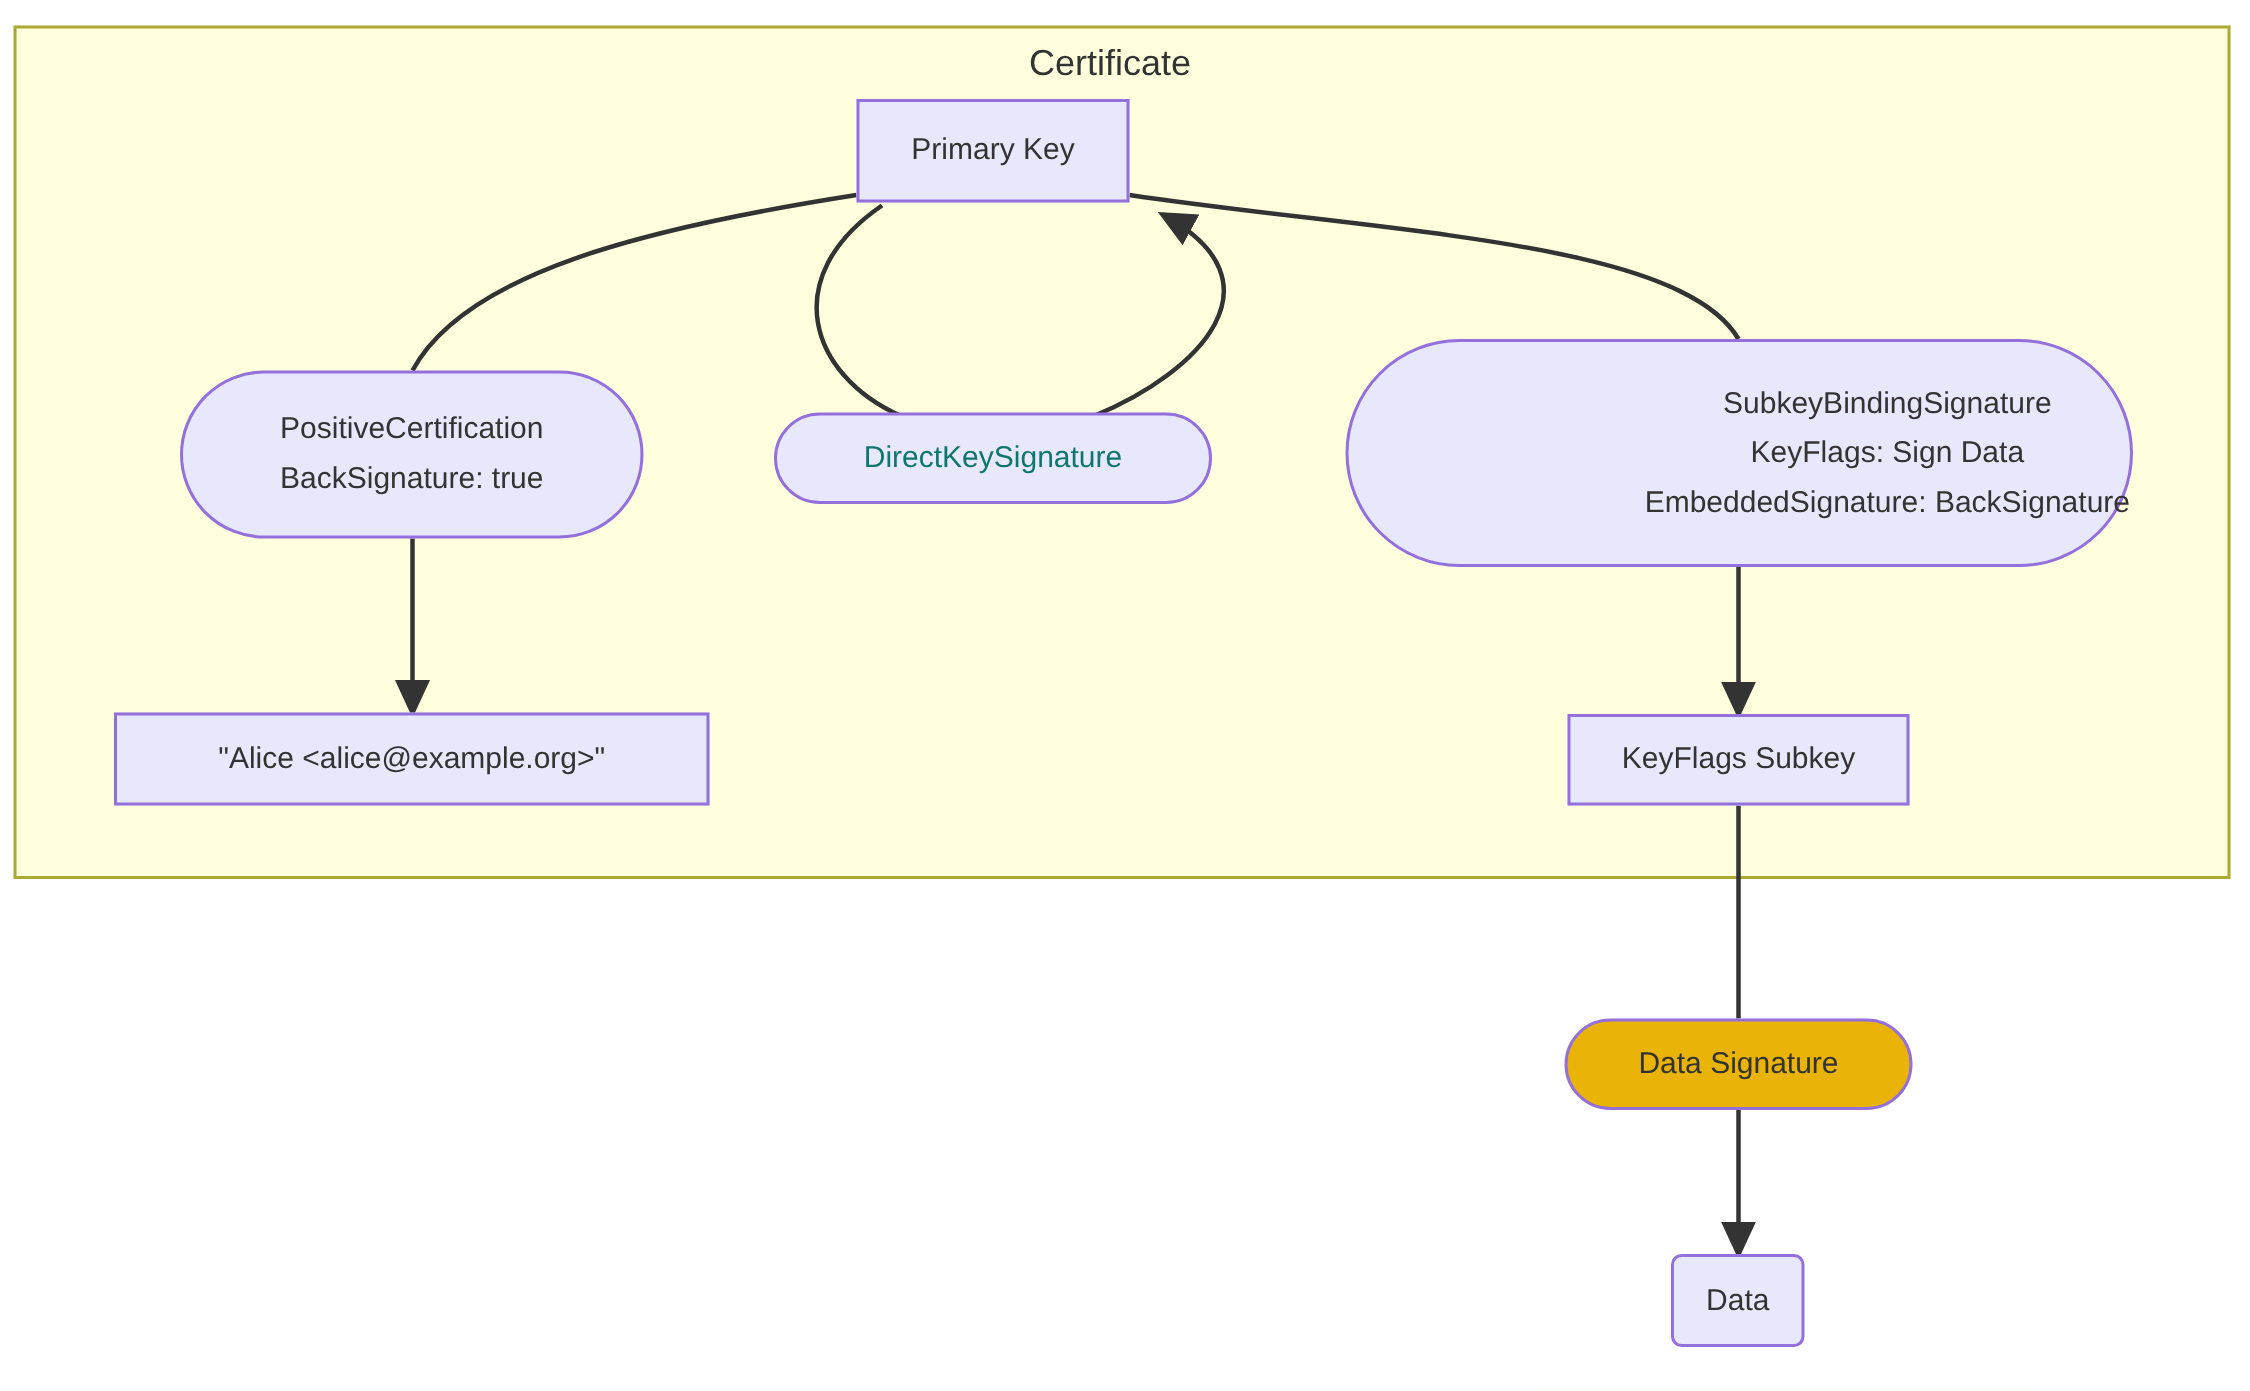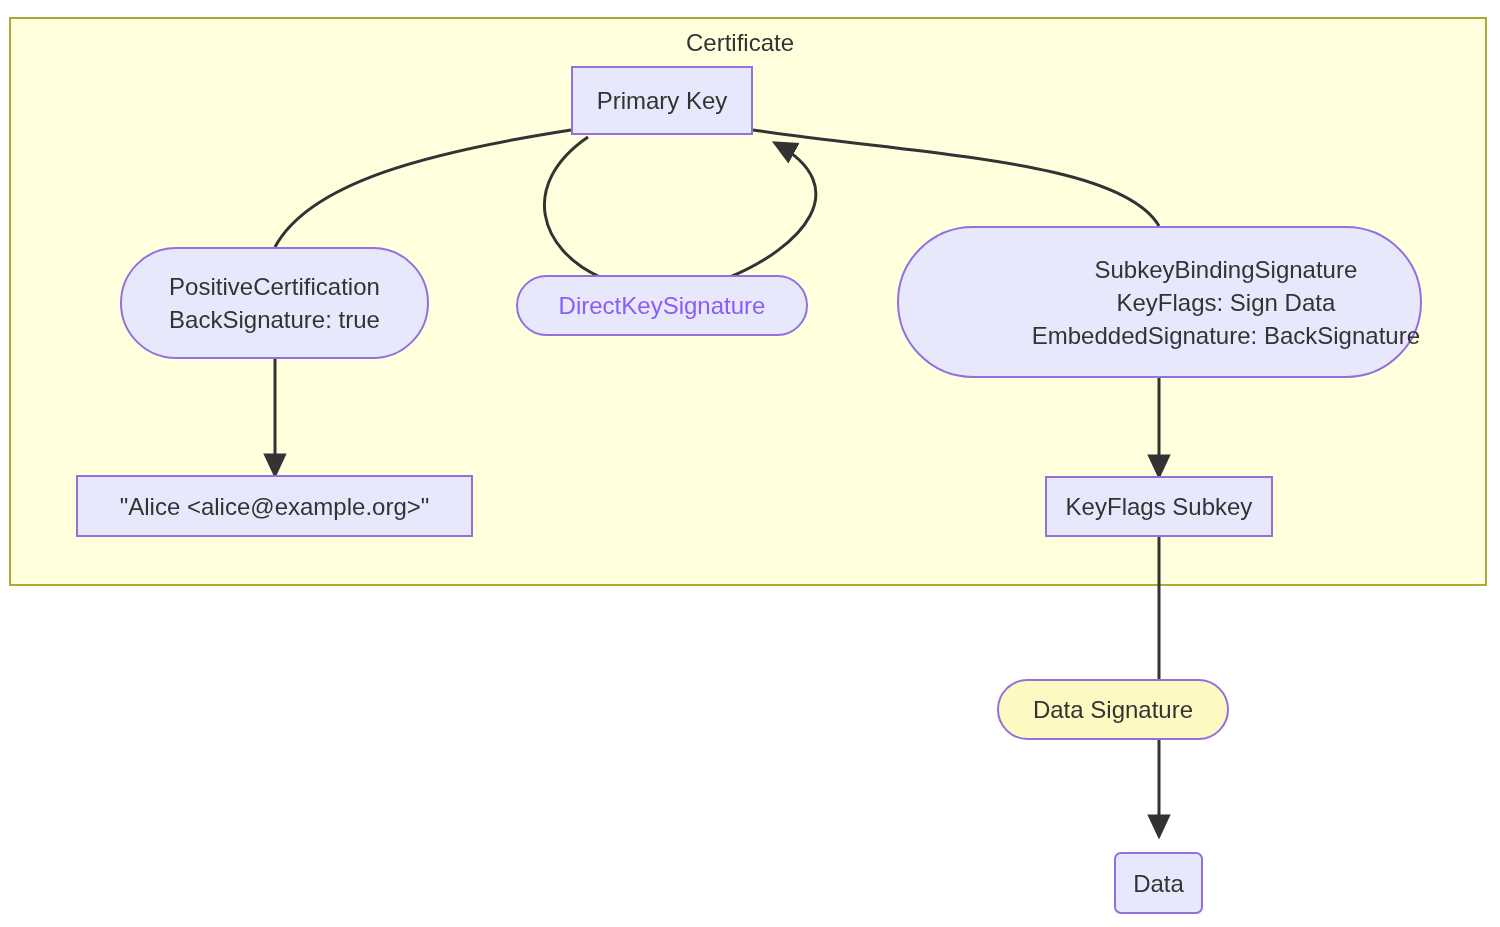--- a/index.html
+++ b/index.html
@@ -43,31 +43,31 @@
     line-height: 28px;
     white-space: nowrap;
     z-index: 3;
   }
   .node {
     position: absolute;
     box-sizing: border-box;
     background: #e8e8fd;
     border: 2px solid #9370db;
     color: #333333;
-    font-size: 24px;
+    font-size: 20px;
     line-height: 33px;
     display: flex;
     align-items: center;
     justify-content: center;
     text-align: center;
     white-space: pre;
     z-index: 3;
   }
   .node.rect { border-radius: 0; }
-  .node.round { border-radius: 7px; margin-top: 16px; }
+  .node.round { border-radius: 7px; }
   .node.stadium { border-radius: 999px; }
 </style>
 </head>
 <body>
 
 <div id="diagram-root" style="background: rgb(255, 255, 255);">
 
   <div id="subgraph-layer">
       <div class="subgraph-box" style="left: 9px; top: 17px; width: 1478px; height: 569px; background: rgb(255, 255, 222); border-color: rgb(170, 170, 51);"></div>
       <div class="subgraph-title" style="left: 686px; top: 29px; color: rgb(51, 51, 51);">Certificate</div>
@@ -88,23 +88,23 @@
         <path d="M 1159,378 L 1159,476" fill="none" stroke="#333333" stroke-width="3" stroke-linecap="butt" marker-end="url(#arrowhead)"></path>
         <path d="M 1159,537 L 1159,679" fill="none" stroke="#333333" stroke-width="3" stroke-linecap="butt"></path>
         <path d="M 1159,740 L 1159,836" fill="none" stroke="#333333" stroke-width="3" stroke-linecap="butt" marker-end="url(#arrowhead)"></path>
       </g>
   </svg>
 
   <div id="node-layer">
       <div class="node rect" style="left: 571px; top: 66px; width: 182px; height: 69px; background: rgb(232, 232, 253); border-color: rgb(147, 112, 219); color: rgb(51, 51, 51);"><span>Primary Key</span></div>
       <div class="node stadium" style="left: 120px; top: 247px; width: 309px; height: 112px; background: rgb(232, 232, 253); border-color: rgb(147, 112, 219); color: rgb(51, 51, 51);"><span>PositiveCertification
 BackSignature: true</span></div>
-      <div class="node stadium" style="left: 516px; top: 275px; width: 292px; height: 61px; background: rgb(232, 232, 253); border-color: rgb(147, 112, 219); color: #8b5cf6;"><span>DirectKeySignature</span></div>
+      <div class="node stadium" style="left: 516px; top: 275px; width: 292px; height: 61px; background: rgb(232, 232, 253); border-color: rgb(147, 112, 219); color: #0f766e;"><span>DirectKeySignature</span></div>
       <div class="node stadium" style="left: 897px; top: 226px; width: 525px; height: 152px; background: rgb(232, 232, 253); border-color: rgb(147, 112, 219); color: rgb(51, 51, 51); justify-content: flex-end;"><span>SubkeyBindingSignature
 KeyFlags: Sign Data
 EmbeddedSignature: BackSignature</span></div>
       <div class="node rect" style="left: 76px; top: 475px; width: 397px; height: 62px; background: rgb(232, 232, 253); border-color: rgb(147, 112, 219); color: rgb(51, 51, 51);"><span>"Alice &lt;alice@example.org&gt;"</span></div>
       <div class="node rect" style="left: 1045px; top: 476px; width: 228px; height: 61px; background: rgb(232, 232, 253); border-color: rgb(147, 112, 219); color: rgb(51, 51, 51);"><span>KeyFlags Subkey</span></div>
-      <div class="node stadium" style="left: 997px; top: 679px; width: 232px; height: 61px; background: #fef9c3; border-color: rgb(147, 112, 219); color: rgb(51, 51, 51);"><span>Data Signature</span></div>
+      <div class="node stadium" style="left: 1043px; top: 679px; width: 232px; height: 61px; background: #eab308; border-color: rgb(147, 112, 219); color: rgb(51, 51, 51);"><span>Data Signature</span></div>
       <div class="node round" style="left: 1114px; top: 836px; width: 89px; height: 62px; background: rgb(232, 232, 253); border-color: rgb(147, 112, 219); color: rgb(51, 51, 51);"><span>Data</span></div>
     </div>
 
 </div>
 
 </body></html>

